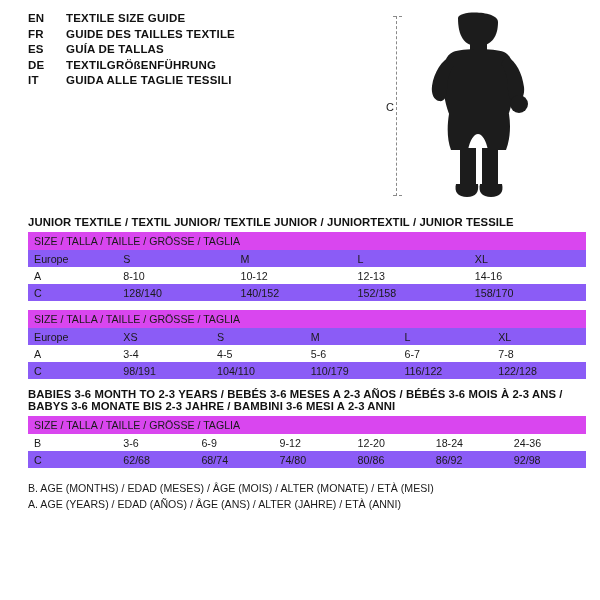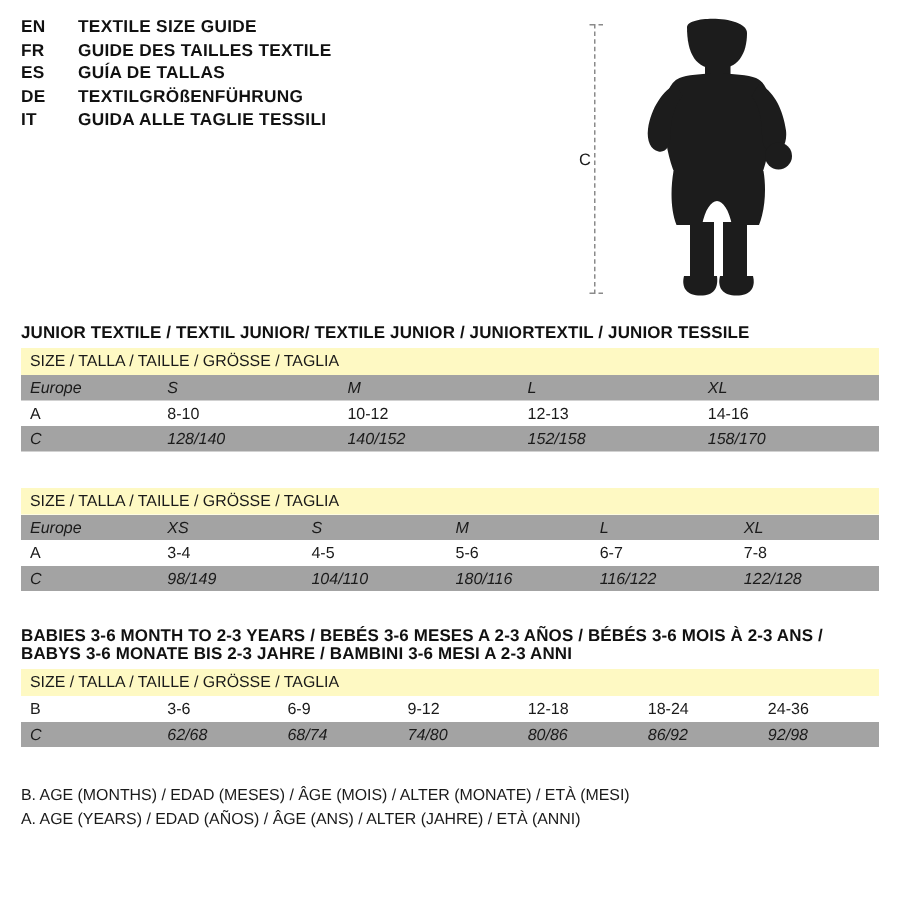--- a/index.html
+++ b/index.html
@@ -13,21 +13,21 @@
     font-family: "Liberation Sans", sans-serif;
     color: #1a1a1a;
     overflow: hidden;
     position: relative;
   }
   .page {
     position: relative;
     width: 600px;
     height: 460px;
     box-sizing: border-box;
-    padding: 12px 14px 6px 14px;
+    padding: 12px 14px 6px 28px;
   }
 
   
   .header {
     display: flex;
     align-items: flex-start;
     justify-content: space-between;
   }
   .lang-table {
     border-collapse: collapse;
@@ -86,48 +86,48 @@
   .baby {
     position: absolute;
     left: 36px;
     top: 0;
   }
 
   
   .sections {
     margin-top: 14px;
   }
-  .section { margin-bottom: 24px; }
+  .section { margin-bottom: 9px; }
   .section-title {
     font-size: 11.3px;
     font-weight: bold;
     color: #111;
     margin: 0 0 4px 0;
     letter-spacing: 0.1px;
   }
   table.size {
     width: 100%;
     border-collapse: collapse;
     font-size: 10.7px;
     table-layout: fixed;
   }
   table.size td {
     padding: 2.5px 0 2.5px 6px;
     color: #1a1a1a;
     white-space: nowrap;
     overflow: hidden;
   }
   tr.band td {
-    background: #fef9c3;
+    background: #d946ef;
     font-size: 10.6px;
     color: #1a1a1a;
     padding-top: 3px;
     padding-bottom: 3px;
   }
-  tr.shade td { background: #a3a3a3; font-style: italic; }
+  tr.shade td { background: #8b5cf6; }
   tr.plain td { background: #ffffff; }
 
   
   .legend {
     margin-top: 12px;
     font-size: 10.6px;
     line-height: 1.55;
     color: #1a1a1a;
   }
   .legend div { white-space: nowrap; }
@@ -265,23 +265,23 @@
           <tr class="plain">
             <td>A</td>
             <td>3-4</td>
             <td>4-5</td>
             <td>5-6</td>
             <td>6-7</td>
             <td>7-8</td>
           </tr>
           <tr class="shade">
             <td>C</td>
-            <td>98/149</td>
+            <td>98/191</td>
             <td>104/110</td>
-            <td>180/116</td>
+            <td>110/179</td>
             <td>116/122</td>
             <td>122/128</td>
           </tr>
         </tbody>
       </table>
     </div>
 
     <div class="section">
       <div class="section-title">BABIES 3-6 MONTH TO 2-3 YEARS / BEBÉS 3-6 MESES A 2-3 AÑOS / BÉBÉS 3-6 MOIS À 2-3 ANS / BABYS 3-6 MONATE BIS 2-3 JAHRE / BAMBINI 3-6 MESI A 2-3 ANNI</div>
       <table class="size">
@@ -296,21 +296,21 @@
         </colgroup>
         <tbody>
           <tr class="band">
             <td colspan="7">SIZE / TALLA / TAILLE / GRÖSSE / TAGLIA</td>
           </tr>
           <tr class="plain">
             <td>B</td>
             <td>3-6</td>
             <td>6-9</td>
             <td>9-12</td>
-            <td>12-18</td>
+            <td>12-20</td>
             <td>18-24</td>
             <td>24-36</td>
           </tr>
           <tr class="shade">
             <td>C</td>
             <td>62/68</td>
             <td>68/74</td>
             <td>74/80</td>
             <td>80/86</td>
             <td>86/92</td>

